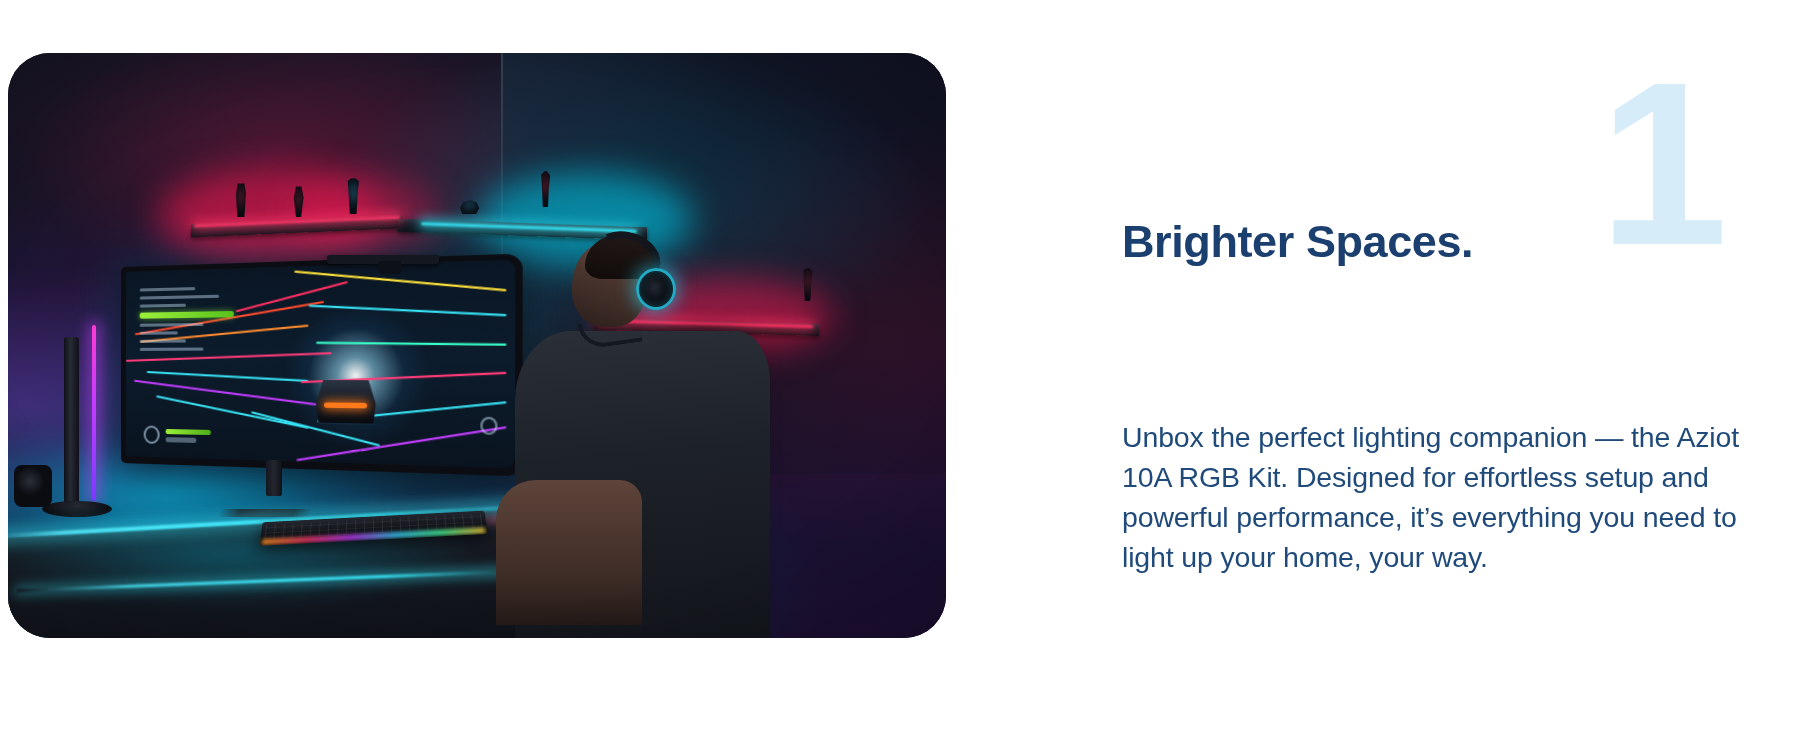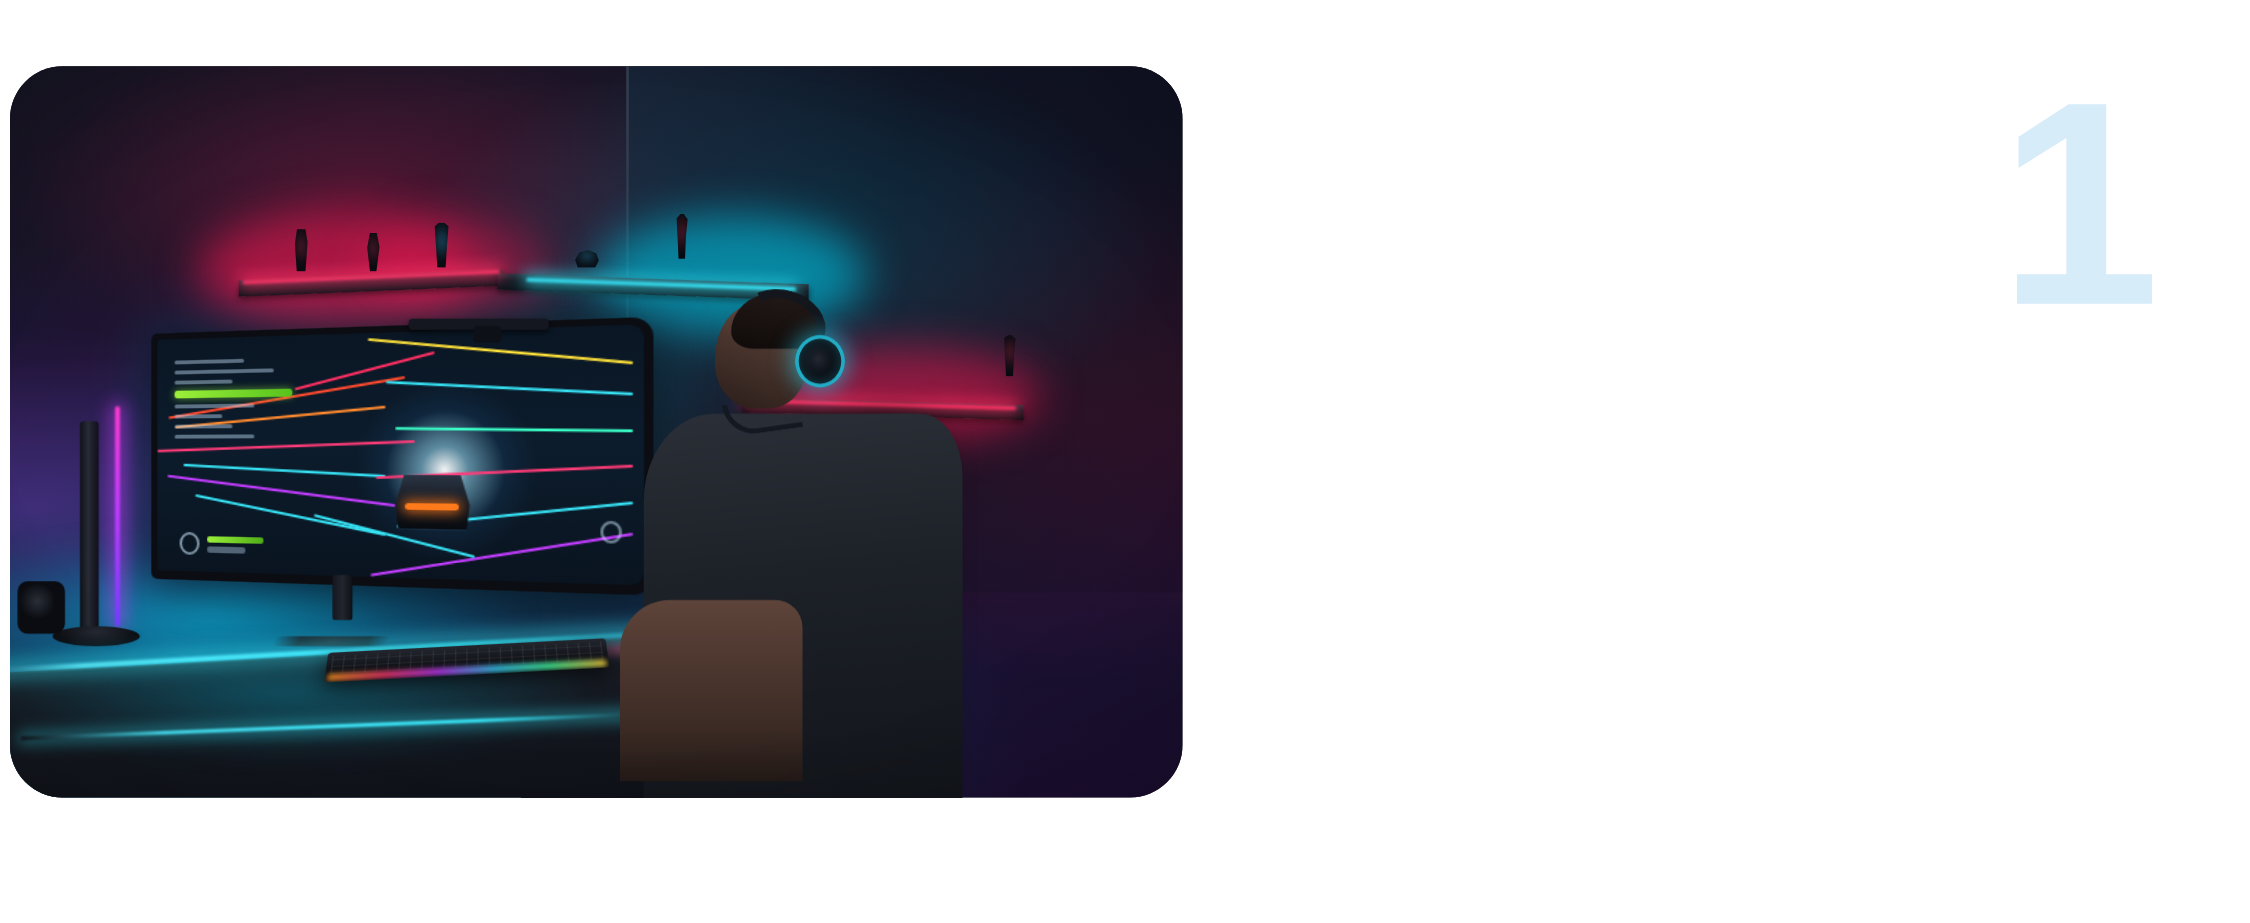--- a/index.html
+++ b/index.html
@@ -583,17 +583,19 @@
 
       <div class="vignette"></div>
     </div>
   </div>
 
   <div class="content-panel">
 
     <div class="step-number">1</div>
 
     <h1 class="headline">
+      <span class="ln">Brighter Spaces.</span>
     </h1>
 
+    <p class="body-copy">Unbox the perfect lighting companion — the Aziot 10A RGB Kit. Designed for effortless setup and powerful performance, it’s everything you need to light up your home, your way.</p>
   </div>
 
 </div>
 
 </body></html>

